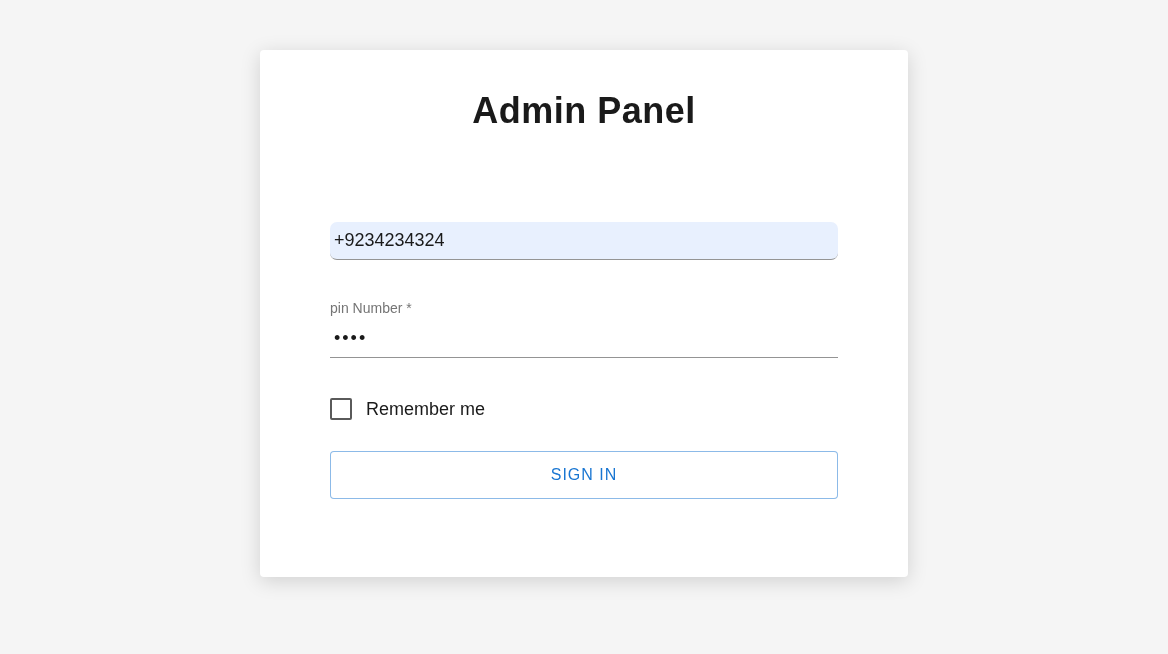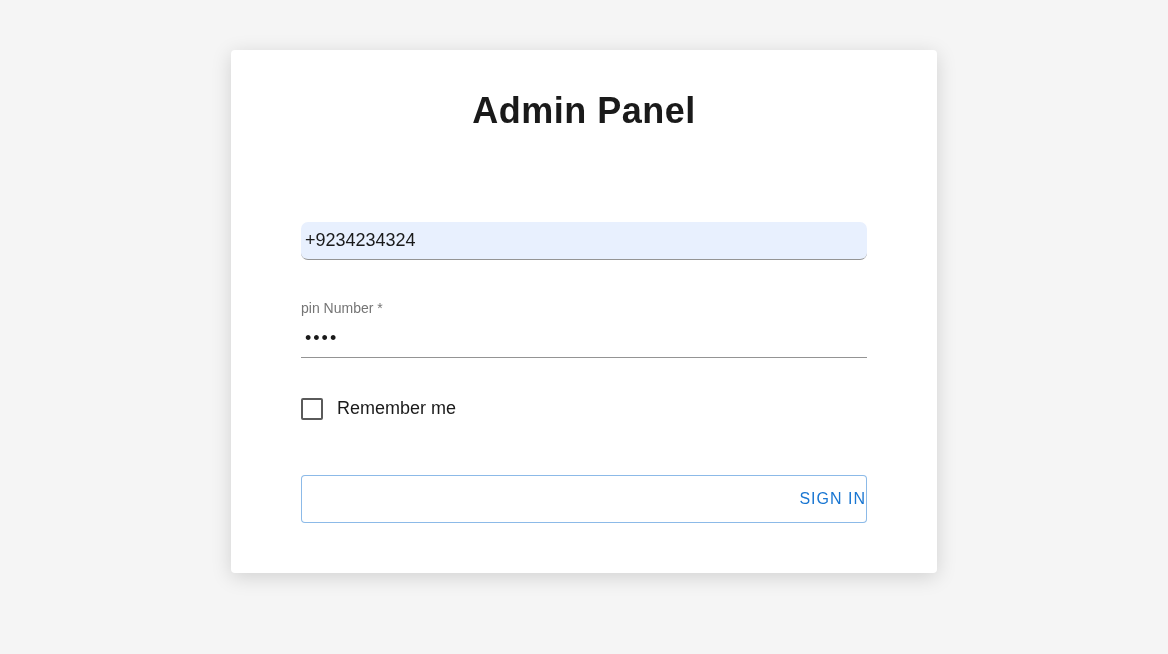--- a/index.html
+++ b/index.html
@@ -12,22 +12,22 @@
       background-color: #f5f5f5;
       display: flex;
       justify-content: center;
       align-items: flex-start;
       min-height: 654px;
       width: 1168px;
       padding-top: 50px;
     }
     .card {
       background: #ffffff;
-      width: 706px;
-      padding: 40px 70px 50px 70px;
+      width: 648px;
+      padding: 40px 70px 78px 70px;
       box-shadow: 0 4px 20px rgba(0,0,0,0.15);
       border-radius: 4px;
     }
     .title {
       font-size: 36px;
       font-weight: 700;
       text-align: center;
       color: #1a1a1a;
       margin-bottom: 90px;
       letter-spacing: 0.5px;
@@ -54,22 +54,22 @@
     }
     .field-input.autofilled {
       background-color: #e8f0fe;
       border-radius: 7px;
     }
     .field-input.password {
       letter-spacing: 2px;
     }
     .checkbox-row {
       display: flex;
-      align-items: flex-start;
-      margin-bottom: 55px;
+      align-items: center;
+      margin-bottom: 31px;
       gap: 14px;
     }
     .checkbox {
       width: 22px;
       height: 22px;
       border: 2px solid #5a5a5a;
       border-radius: 2px;
       cursor: pointer;
       flex-shrink: 0;
     }
@@ -81,21 +81,20 @@
       width: 100%;
       padding: 14px 0;
       border: 1px solid rgba(25, 118, 210, 0.5);
       border-radius: 4px;
       background: #ffffff;
       color: #1976d2;
       font-size: 16px;
       letter-spacing: 1px;
       cursor: pointer;
       font-family: Arial, Helvetica, sans-serif;
-      text-align: right;
     }
   </style>
 </head>
 <body>
 
 <div class="card">
   <h1 class="title">Admin Panel</h1>
 
   <div class="field">
     <input type="text" class="field-input autofilled" value="+9234234324" style="">

